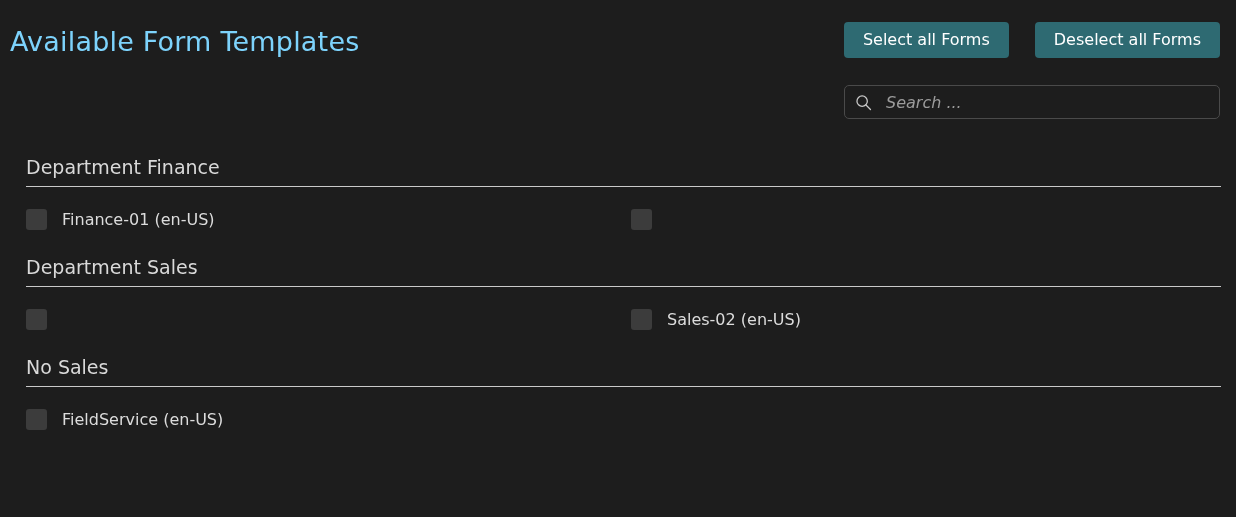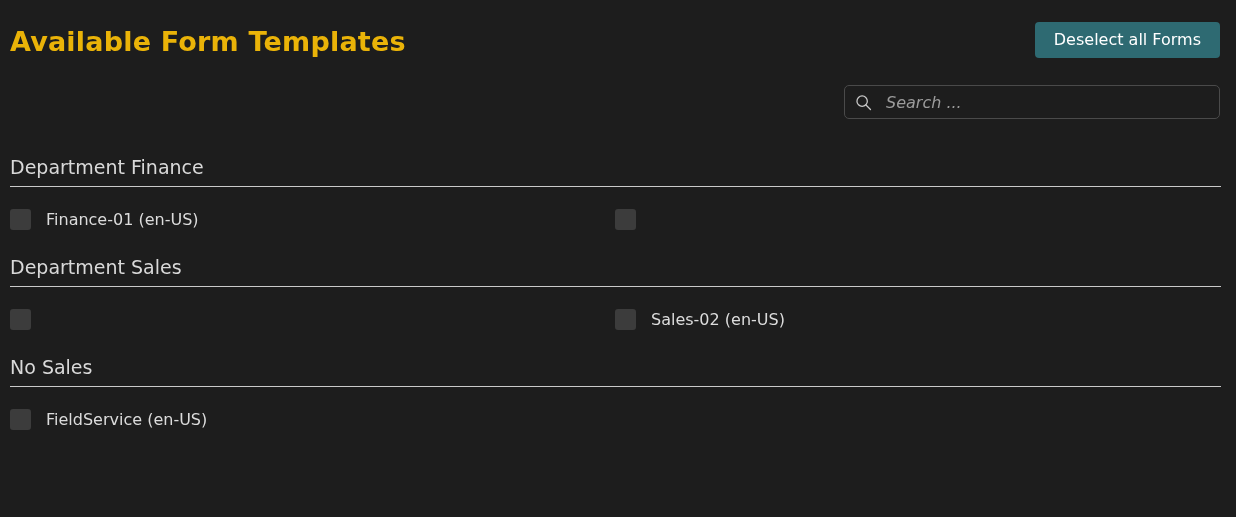--- a/index.html
+++ b/index.html
@@ -27,23 +27,23 @@
     top: 0;
     left: 0;
     width: 1236px;
     height: 70px;
   }
   .page-title {
     position: absolute;
     left: 10px;
     top: 25px;
     font-size: 27px;
-    font-weight: 700;
+    font-weight: 400;
     letter-spacing: 0.2px;
-    color: #eab308;
+    color: #7dd3fc;
     line-height: 34px;
     white-space: nowrap;
   }
 
   .header-buttons {
     position: absolute;
     right: 16px;
     top: 22px;
     display: flex;
     gap: 26px;
@@ -103,21 +103,21 @@
     opacity: 1;
   }
 
   
   .sections {
     position: absolute;
     left: 0;
     top: 155px;
     width: 1236px;
   }
-  .section { margin-bottom: 0; }
+  .section { margin-bottom: 0; margin-left: 16px; }
 
   .section-header {
     margin: 0 15px 0 10px;
     padding-bottom: 7px;
     border-bottom: 1px solid #c9c9c9;
     font-size: 19px;
     font-weight: 400;
     color: #d9d9d9;
     line-height: 24px;
   }
@@ -157,20 +157,21 @@
 </style>
 </head>
 <body>
 
 <div id="root">
 
   <div class="header-row">
     <div class="page-title">Available Form Templates</div>
 
     <div class="header-buttons">
+      <button class="btn">Select all Forms</button>
       <button class="btn">Deselect all Forms</button>
     </div>
   </div>
 
   <div class="search-wrap">
     <svg class="search-icon" viewBox="0 0 20 20">
       <circle cx="8.4" cy="8.4" r="6.1" fill="none" stroke="#c9c9c9" stroke-width="1.5"></circle>
       <line x1="12.9" y1="12.9" x2="18.2" y2="18.2" stroke="#c9c9c9" stroke-width="1.5" stroke-linecap="round"></line>
     </svg>
     <input class="search-input" type="text" placeholder="Search ..." style="">

